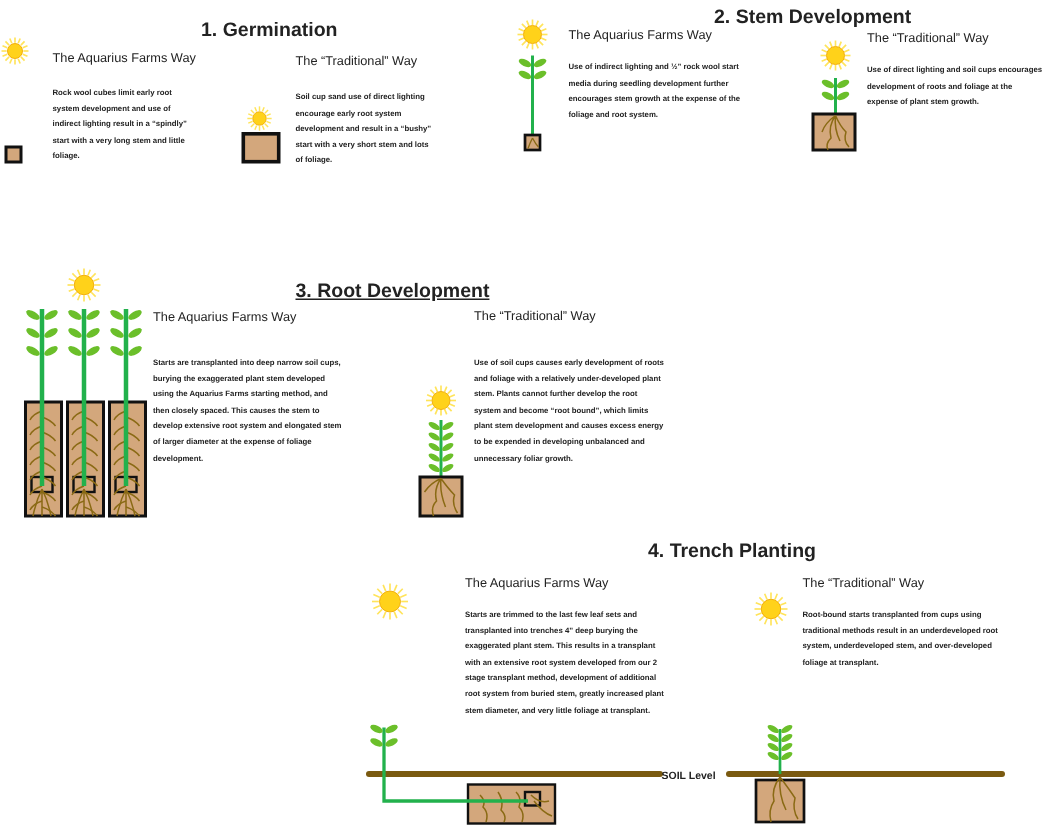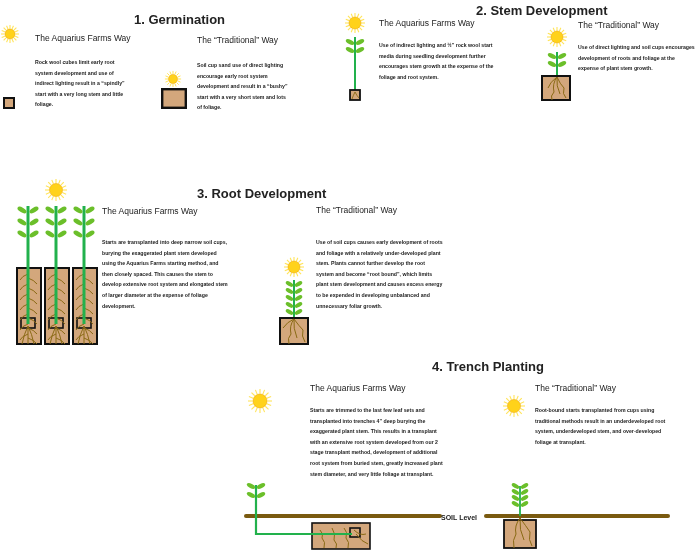--- a/index.html
+++ b/index.html
@@ -153,21 +153,21 @@
   <path d="M17 51 Q12 58 14 66 Q10 70 12 74 M17 51 Q20 58 24 62 Q22 68 26 72 M17 51 Q16 60 20 68 M17 51 Q10 56 8 62" stroke="#8a6a14" stroke-width="1" fill="none"></path>
 </svg>
 
 <div class="abs way-title" style="left:578px;top:20px;">The “Traditional” Way</div>
 <div class="abs body-text" style="left:578px;top:42px;width:125px;">
   <div>Use of direct lighting and soil cups encourages</div>
   <div>development of roots and foliage at the</div>
   <div>expense of plant stem growth.</div>
 </div>
 
-<div class="abs sec-title" style="left:197px;top:186px;">3. Root Development</div>
+<div class="abs sec-title" style="left:197px;top:186px;text-decoration:underline;">3. Root Development</div>
 
 <svg style="left:44px;top:178px;" width="24" height="24" viewBox="0 0 24 24">
   <g class="sunrays">
       <line x1="18.82" y1="12" x2="23" y2="12" stroke="#ffe45a" stroke-width="1.1"></line>
       <line x1="18.300858411726974" y1="14.609901008729912" x2="22.162674857624154" y2="16.209517756015988" stroke="#ffe45a" stroke-width="1.1"></line>
       <line x1="16.822468247692257" y1="16.822468247692253" x2="19.77817459305202" y2="19.77817459305202" stroke="#ffe45a" stroke-width="1.1"></line>
       <line x1="14.609901008729913" y1="18.300858411726974" x2="16.209517756015988" y2="22.162674857624154" stroke="#ffe45a" stroke-width="1.1"></line>
       <line x1="12" y1="18.82" x2="12" y2="23" stroke="#ffe45a" stroke-width="1.1"></line>
       <line x1="9.390098991270088" y1="18.300858411726974" x2="7.790482243984013" y2="22.162674857624154" stroke="#ffe45a" stroke-width="1.1"></line>
       <line x1="7.177531752307747" y1="16.822468247692257" x2="4.221825406947978" y2="19.77817459305202" stroke="#ffe45a" stroke-width="1.1"></line>

